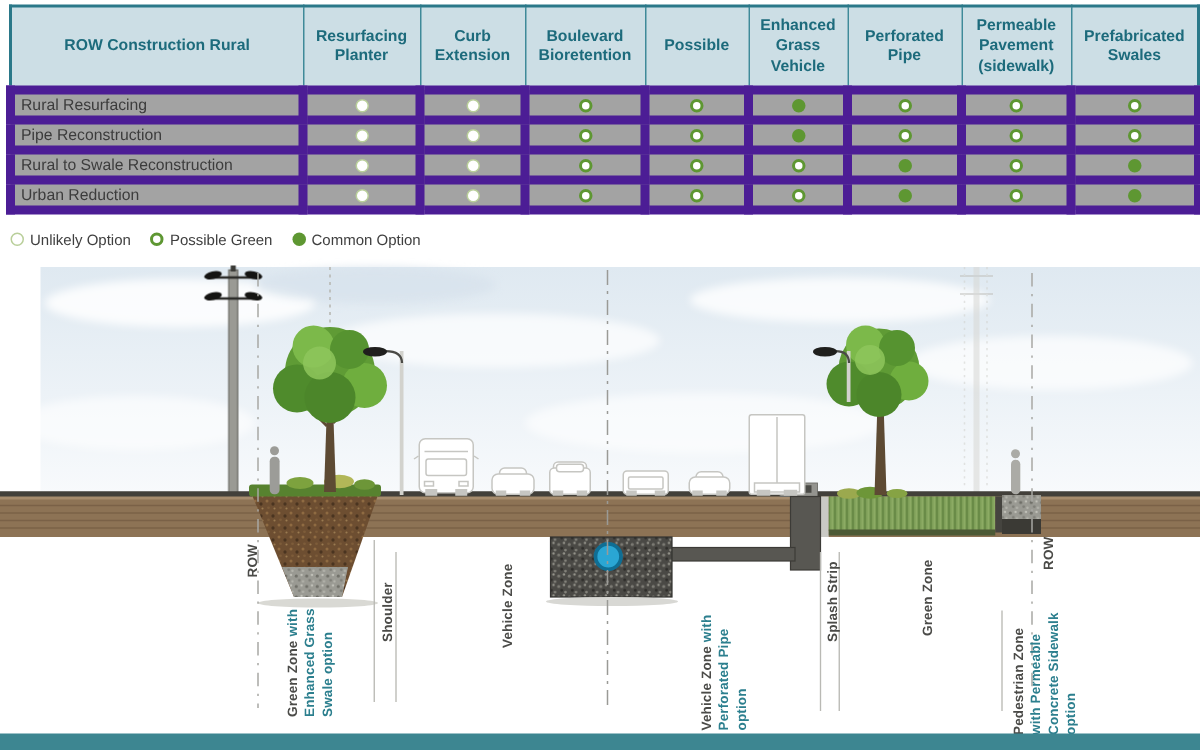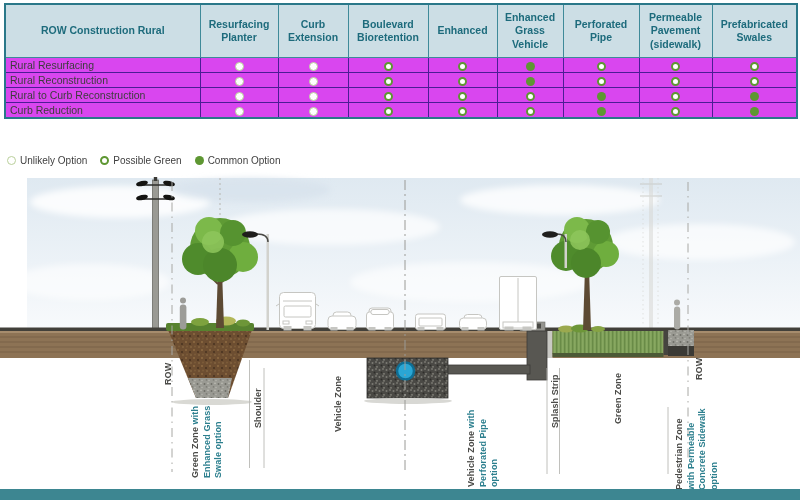--- a/index.html
+++ b/index.html
@@ -4,32 +4,32 @@
 <style>
   html,body{margin:0;padding:0;background:#fff;}
   .page{position:relative;width:800px;height:502px;background:#ffffff;overflow:hidden;
         font-family:"Liberation Sans",sans-serif;}
 
   
   table.options{position:absolute;left:4px;top:3px;width:793px;border-collapse:collapse;
     table-layout:fixed;border:2px solid #2a7889;}
   table.options th{background:#ccdee5;color:#1d6b7c;font-weight:bold;font-size:10.5px;
     line-height:1.25;border:1px solid #3f8a99;padding:2px 1px;height:48px;vertical-align:middle;}
-  table.options td{border:1px solid #4c1d95;font-size:10.5px;color:#3c3c3c;height:14px;
-    padding:0 0 0 4px;background:#d946ef;}
+  table.options td{border:6px solid #4c1d95;font-size:10.5px;color:#3c3c3c;height:14px;
+    padding:0 0 0 4px;background:#a3a3a3;}
   table.options td.mark{text-align:center;padding:0;}
   .marker{display:inline-block;width:9px;height:9px;border-radius:50%;box-sizing:border-box;vertical-align:middle;}
   .marker.unlikely{border:1.4px solid #b9cf9a;background:#fff;}
   .marker.possible{border:2.6px solid #5e9732;background:#fff;}
   .marker.common{background:#5e9732;}
 
   
   .legend{position:absolute;left:7px;top:155px;display:flex;align-items:center;gap:13px;
     font-size:10px;color:#3f3f3f;}
-  .legend .item{display:flex;align-items:center;gap:4px;}
+  .legend .item{display:flex;gap:4px;}
 
   
   svg.diagram{position:absolute;left:0;top:172px;}
   .dlabel{font-family:"Liberation Sans",sans-serif;font-size:9px;font-weight:bold;letter-spacing:.1px;}
   .lbl-dark{fill:#4b4b48;}
   .lbl-teal{fill:#2c7f8e;}
   .guide{stroke:#b9b9b4;stroke-width:.9;}
   .veh{stroke:#c6c6c2;stroke-width:1;fill:#ffffff;}
 </style>
 </head>
@@ -48,63 +48,63 @@
         <col style="width:76px">
         <col style="width:73px">
         <col style="width:85px">
     </colgroup>
     <thead>
         <tr id="hdr-row">
           <th>ROW Construction Rural</th>
           <th>Resurfacing Planter</th>
           <th>Curb Extension</th>
           <th>Boulevard Bioretention</th>
-          <th>Enhanced</th>
+          <th>Possible</th>
           <th>Enhanced Grass Vehicle</th>
           <th>Perforated Pipe</th>
           <th>Permeable Pavement (sidewalk)</th>
           <th>Prefabricated Swales</th>
         </tr>
       </thead>
     <tbody id="body-rows">
         <tr>
           <td>Rural Resurfacing</td>
           <td class="mark"><span class="marker unlikely"></span></td>
           <td class="mark"><span class="marker unlikely"></span></td>
           <td class="mark"><span class="marker possible"></span></td>
           <td class="mark"><span class="marker possible"></span></td>
           <td class="mark"><span class="marker common"></span></td>
           <td class="mark"><span class="marker possible"></span></td>
           <td class="mark"><span class="marker possible"></span></td>
           <td class="mark"><span class="marker possible"></span></td>
         </tr>
         <tr>
-          <td>Rural Reconstruction</td>
+          <td>Pipe Reconstruction</td>
           <td class="mark"><span class="marker unlikely"></span></td>
           <td class="mark"><span class="marker unlikely"></span></td>
           <td class="mark"><span class="marker possible"></span></td>
           <td class="mark"><span class="marker possible"></span></td>
           <td class="mark"><span class="marker common"></span></td>
           <td class="mark"><span class="marker possible"></span></td>
           <td class="mark"><span class="marker possible"></span></td>
           <td class="mark"><span class="marker possible"></span></td>
         </tr>
         <tr>
-          <td>Rural to Curb Reconstruction</td>
+          <td>Rural to Swale Reconstruction</td>
           <td class="mark"><span class="marker unlikely"></span></td>
           <td class="mark"><span class="marker unlikely"></span></td>
           <td class="mark"><span class="marker possible"></span></td>
           <td class="mark"><span class="marker possible"></span></td>
           <td class="mark"><span class="marker possible"></span></td>
           <td class="mark"><span class="marker common"></span></td>
           <td class="mark"><span class="marker possible"></span></td>
           <td class="mark"><span class="marker common"></span></td>
         </tr>
         <tr>
-          <td>Curb Reduction</td>
+          <td>Urban Reduction</td>
           <td class="mark"><span class="marker unlikely"></span></td>
           <td class="mark"><span class="marker unlikely"></span></td>
           <td class="mark"><span class="marker possible"></span></td>
           <td class="mark"><span class="marker possible"></span></td>
           <td class="mark"><span class="marker possible"></span></td>
           <td class="mark"><span class="marker common"></span></td>
           <td class="mark"><span class="marker possible"></span></td>
           <td class="mark"><span class="marker common"></span></td>
         </tr>
       </tbody>

